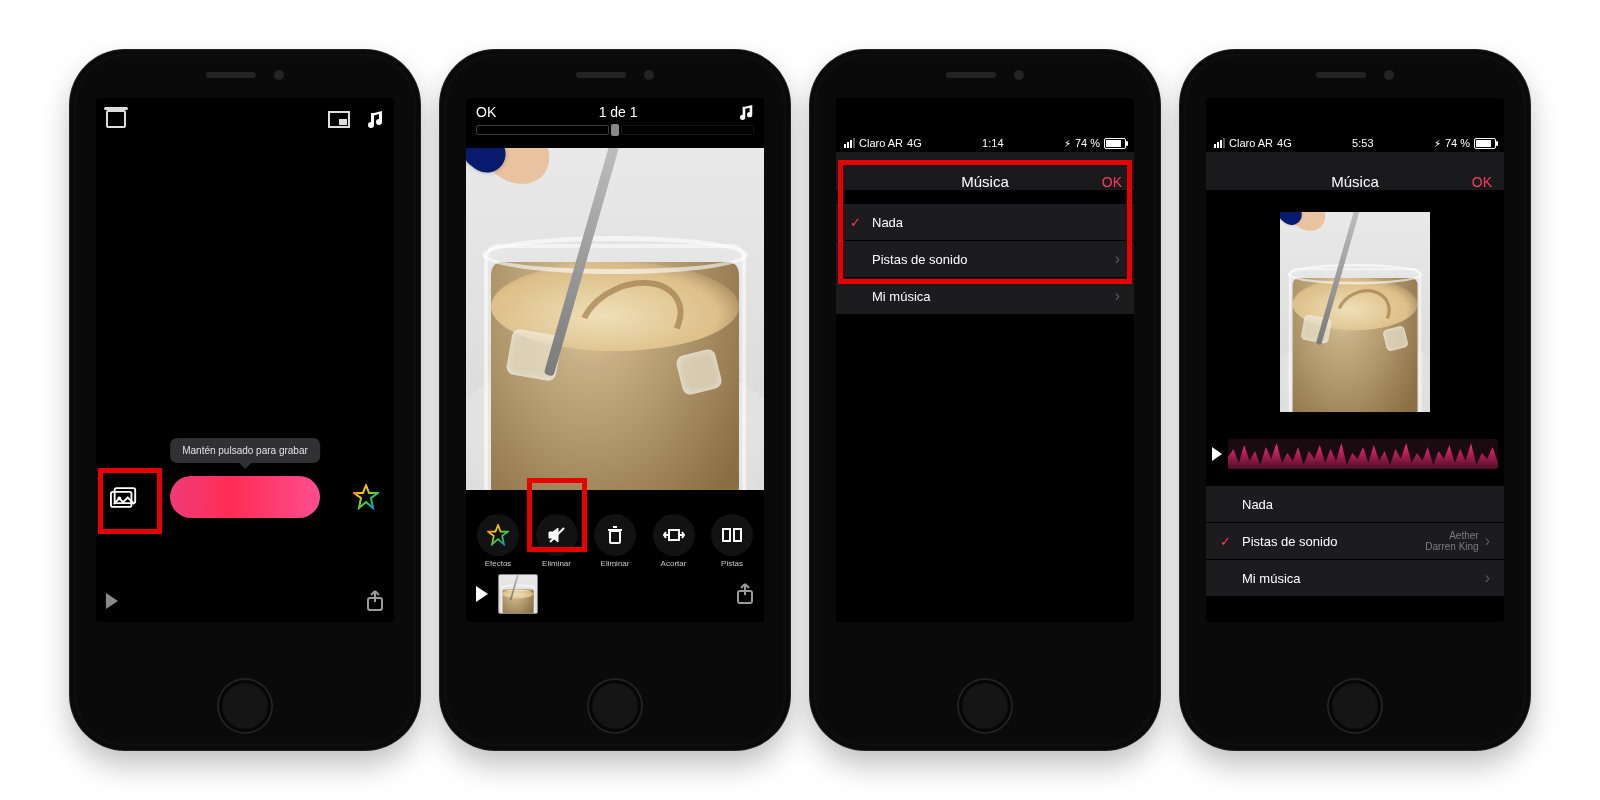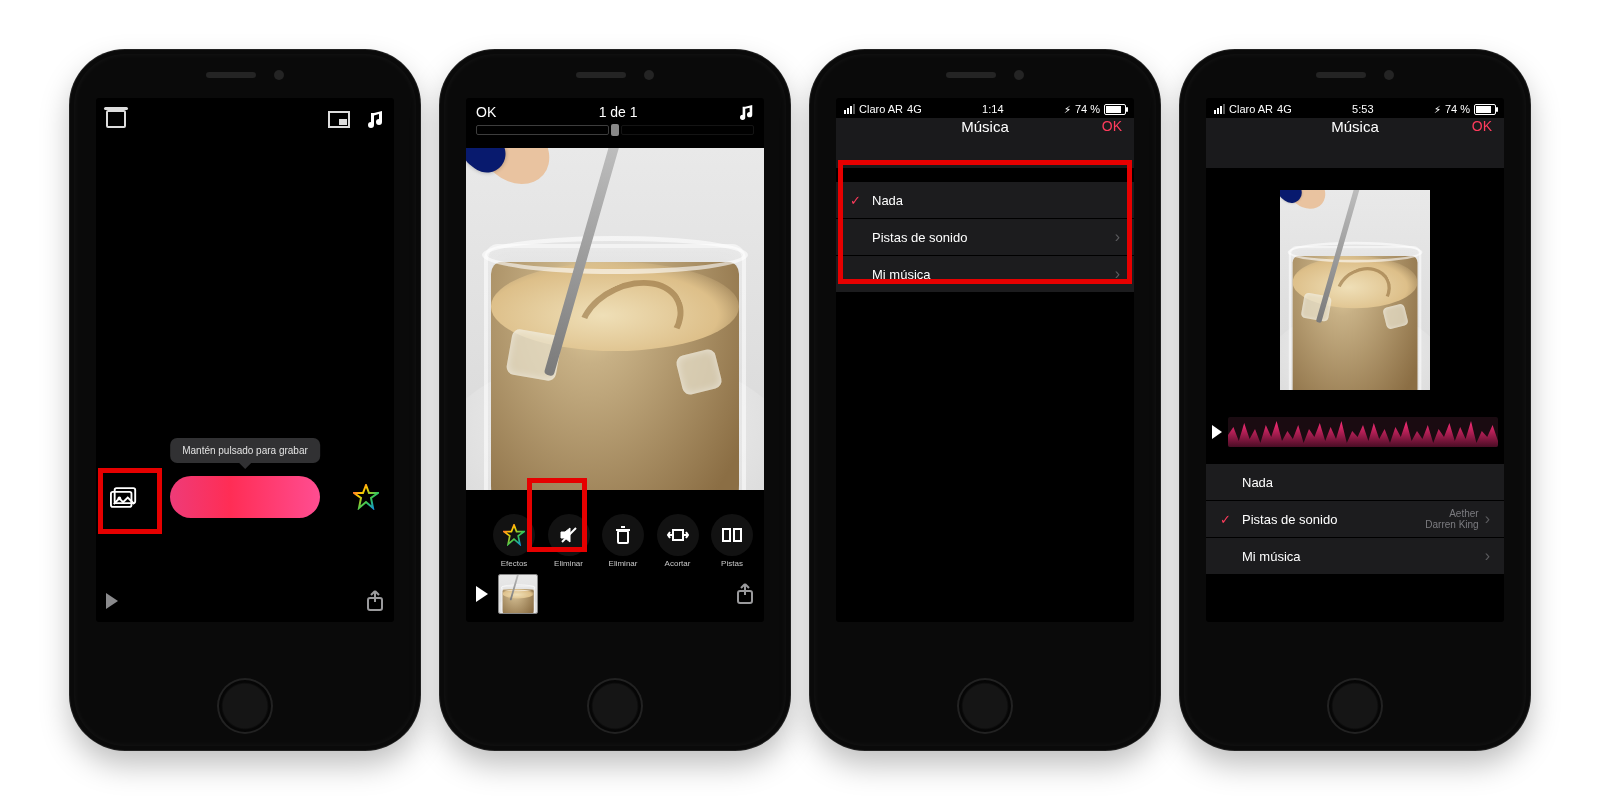--- a/index.html
+++ b/index.html
@@ -20,21 +20,21 @@
   }
   html,body{margin:0;padding:0;width:1600px;height:800px;background:#fff;font-family:-apple-system,BlinkMacSystemFont,"Helvetica Neue",Arial,sans-serif;color:var(--text);}
   .stage{display:flex;gap:20px;justify-content:center;align-items:center;width:100%;height:100%;}
   .phone{width:350px;height:700px;background:var(--bezel);border-radius:55px;box-shadow:0 0 0 1px #222, 0 15px 30px rgba(0,0,0,.25);position:relative;display:flex;flex-direction:column;align-items:center;}
   .phone::before{content:"";position:absolute;inset:4px;border-radius:51px;box-shadow:inset 0 0 6px rgba(255,255,255,.06);pointer-events:none;}
   .earpiece{margin-top:20px;width:100%;display:flex;justify-content:center;align-items:center;gap:8px;}
   .speaker{width:50px;height:6px;background:#242424;border-radius:3px;}
   .cam{width:10px;height:10px;background:#242424;border-radius:50%;margin-left:10px;}
   .screen{margin-top:18px;width:298px;height:524px;background:var(--screen-dark);position:relative;overflow:hidden;border-radius:3px;}
   .home{margin-top:auto;margin-bottom:16px;width:56px;height:56px;border-radius:50%;background:radial-gradient(circle, #151515 55%, #060606 60%);box-shadow:inset 0 0 0 2px #222;}
-  .statusbar{display:flex;align-items:center;justify-content:space-between;height:18px;font-size:11px;padding:2px 8px 0 8px;color:#fff;}
+  .statusbar{display:flex;align-items:center;justify-content:space-between;height:18px;font-size:11px;padding:2px 8px 0 8px;color:#fff;margin-top:34px;}
   .sb-left,.sb-right{display:flex;align-items:center;gap:4px;}
   .sig{display:flex;align-items:flex-end;gap:1px;}
   .sig i{width:2px;background:#fff;display:inline-block;}
   .sig i:nth-child(1){height:4px;} .sig i:nth-child(2){height:6px;} .sig i:nth-child(3){height:8px;} .sig i:nth-child(4){height:10px;opacity:.35;}
   .batt{display:inline-block;width:20px;height:9px;border:1px solid #fff;border-radius:2px;position:relative;}
   .batt::after{content:"";position:absolute;right:-3px;top:2px;width:2px;height:5px;background:#fff;border-radius:1px;}
   .batt i{position:absolute;left:1px;top:1px;bottom:1px;width:74%;background:#fff;}
   .redbox{position:absolute;border:5px solid #e60000;box-sizing:border-box;pointer-events:none;}
 
   
@@ -57,30 +57,30 @@
   .play-tri{width:0;height:0;border-top:8px solid transparent;border-bottom:8px solid transparent;border-left:12px solid #8a8a8c;}
   .share-svg{width:18px;height:22px;}
 
   
   .p2-hdr{display:flex;align-items:center;justify-content:space-between;padding:6px 10px 4px 10px;font-size:14px;}
   .scrubber{display:flex;align-items:center;gap:2px;padding:0 10px;}
   .scrubber .slot{flex:1;height:8px;background:#000;border:1px solid #444;border-radius:2px;opacity:.9}
   .scrubber .handle{width:8px;height:12px;background:#888;border-radius:2px;}
   .viewport{position:absolute;top:50px;left:0;right:0;bottom:132px;overflow:hidden;background:#222;}
   .coffee{position:absolute;inset:0;}
-  .tool-row{position:absolute;left:16px;right:0;bottom:54px;display:flex;justify-content:space-between;padding:0 6px;}
+  .tool-row{position:absolute;left:0;right:0;bottom:54px;display:flex;justify-content:space-between;padding:0 6px;}
   .tool{display:flex;flex-direction:column;align-items:center;gap:3px;width:52px;}
   .toolc{width:42px;height:42px;border-radius:50%;background:rgba(20,20,20,.92);display:flex;align-items:center;justify-content:center;}
   .toolc svg{stroke:#fff;fill:none;}
   .tlabel{font-size:8px;color:#c8c8c8;}
   .p2-bottom{position:absolute;left:0;right:0;bottom:0;display:flex;align-items:center;justify-content:space-between;padding:8px 10px;}
   .thumb{width:38px;height:38px;border:1px solid #888;border-radius:2px;overflow:hidden;background:#333;}
 
   
-  .navbar{display:flex;align-items:flex-start;justify-content:center;height:50px;position:relative;font-size:15px;}
+  .navbar{display:flex;align-items:flex-end;justify-content:center;height:38px;position:relative;font-size:15px;}
   .nav-ok{position:absolute;right:12px;color:var(--accent);font-size:14px;}
   .list{margin-top:14px;}
   .row{height:36px;display:flex;align-items:center;padding:0 14px;font-size:13px;border-bottom:1px solid #000;background:var(--screen-dark2);}
   .row .chk{width:16px;color:var(--accent);font-size:13px;margin-right:6px;}
   .row .chev{margin-left:auto;color:#5a5a5d;font-size:16px;}
   .row .sub{margin-left:auto;text-align:right;color:#7c7c80;font-size:10px;line-height:1.1;}
 
   
   .preview-area{height:244px;background:#000;display:flex;align-items:center;justify-content:center;}
   .preview-frame{width:150px;height:200px;background:#000;border:1px solid #000;position:relative;overflow:hidden;}

